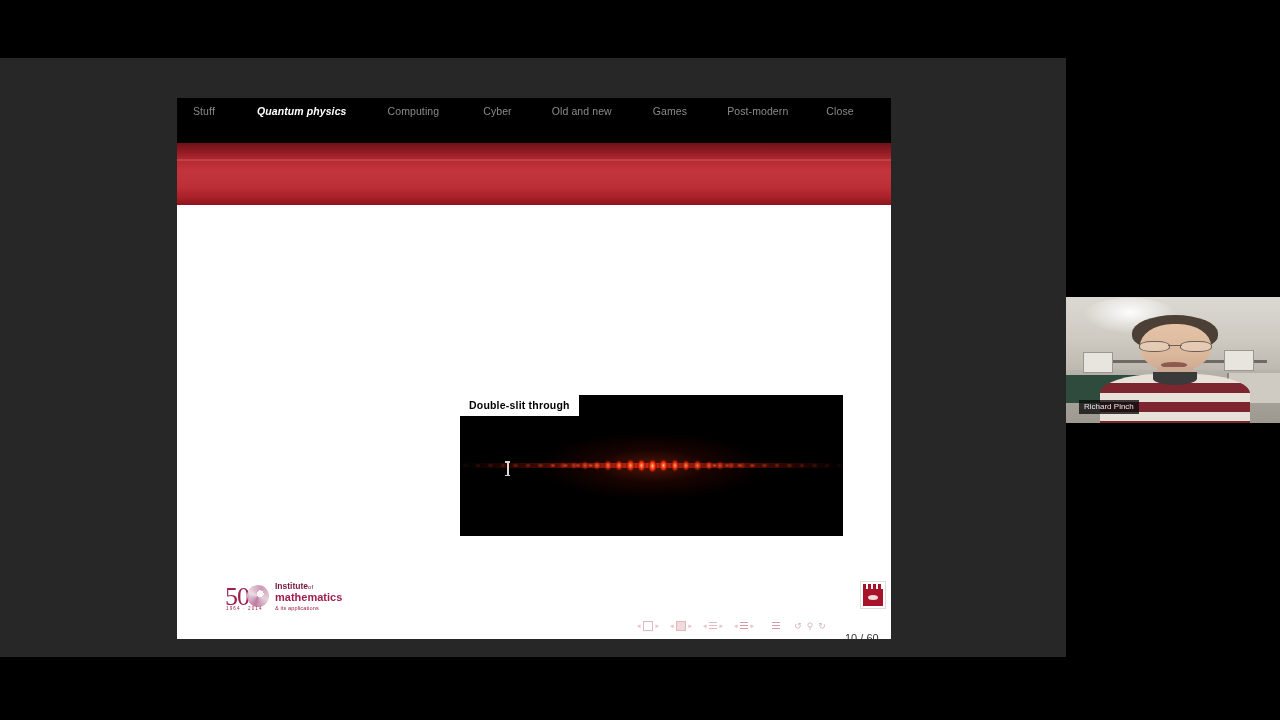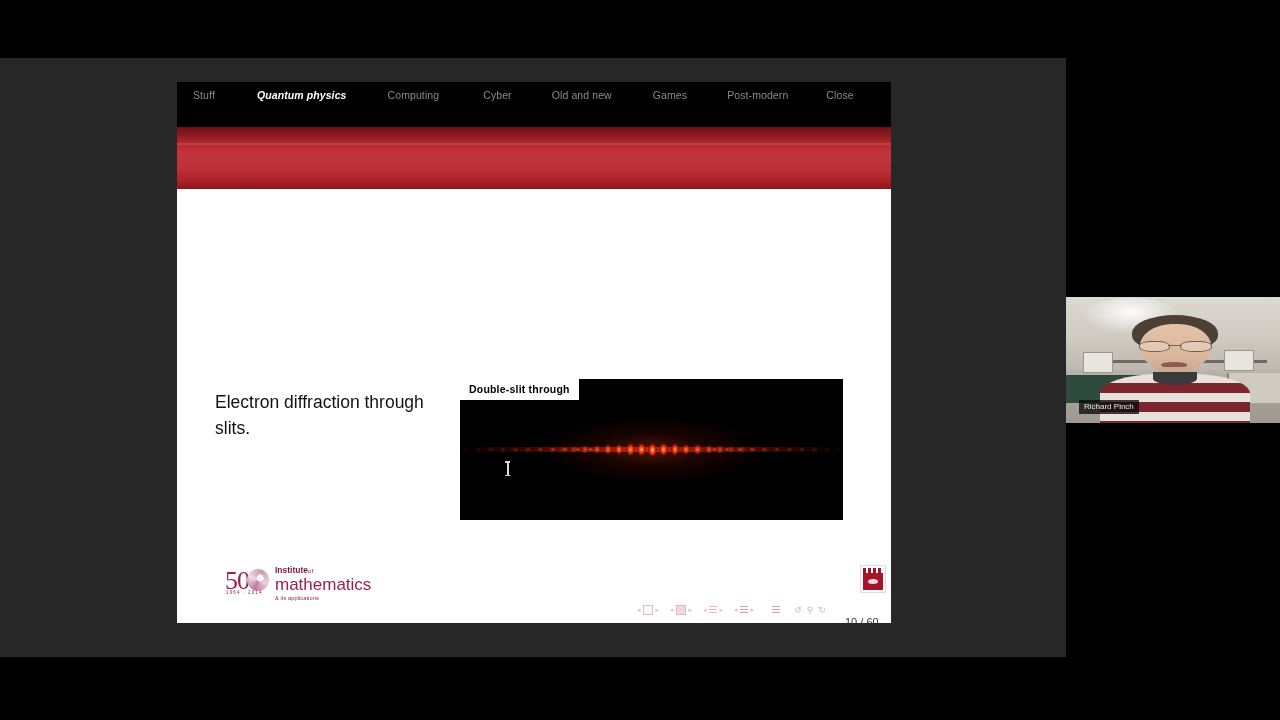--- a/index.html
+++ b/index.html
@@ -20,21 +20,21 @@
   #viewer {
     position: absolute;
     left: 0; top: 58px;
     width: 1066px; height: 599px;
     background: #272727;
   }
 
   
   #slide {
     position: absolute;
-    left: 177px; top: 24px;           
+    left: 177px; top: 40px;           
     width: 714px; height: 541px;      
     background: #000000;
     overflow: hidden;
   }
 
   
   .nav-bar {
     position: relative;
     height: 45px;
     background: #000000;
@@ -210,21 +210,21 @@
       conic-gradient(from 20deg, #c98fb0, #e5cdd9, #b96e96, #ead8e2, #c98fb0);
     opacity: 0.9;
   }
   .ima-years {
     position: absolute; left: 1px; top: 26px;
     font-size: 4.6px; color: #9e1f4e; letter-spacing: 1.1px;
   }
   .ima-text { position: absolute; left: 50px; top: 1px; }
   .ima-t1 { font-size: 8.5px; font-weight: bold; color: #7a1540; }
   .ima-t1 span { font-size: 6px; font-weight: normal; }
-  .ima-t2 { font-size: 17px; color: #9e1f4e; line-height: 1.05; margin-top: 1px; }
+  .ima-t2 { font-size: 11px; color: #9e1f4e; line-height: 1.05; margin-top: 1px; font-weight: bold; }
   .ima-t3 { font-size: 5.6px; color: #9e1f4e; margin-top: 1px; letter-spacing: 0.1px; }
 
   .castle {
     position: absolute;
     left: 683px;
     top: 376px;
     width: 24px;
     height: 26px;
     background: #ffffff;
     border: 1px solid #dddddd;
@@ -432,21 +432,20 @@
           <div class="nav-item" style="margin-left:38px;">Close</div>
         </div>
       </div>
 
       <div class="title-band">
         <div class="sheen"></div>
       </div>
 
       <div class="body-area">
 
-        <div class="body-text">Electron diffraction through slits.</div>
 
         <div class="figure">
 
 
           <div class="panel-gap"></div>
 
           <div class="panel double">
             <div class="panel-label">Double-slit through</div>
             <div class="glow d-halo"></div>
             <div class="glow d-streak"></div>

